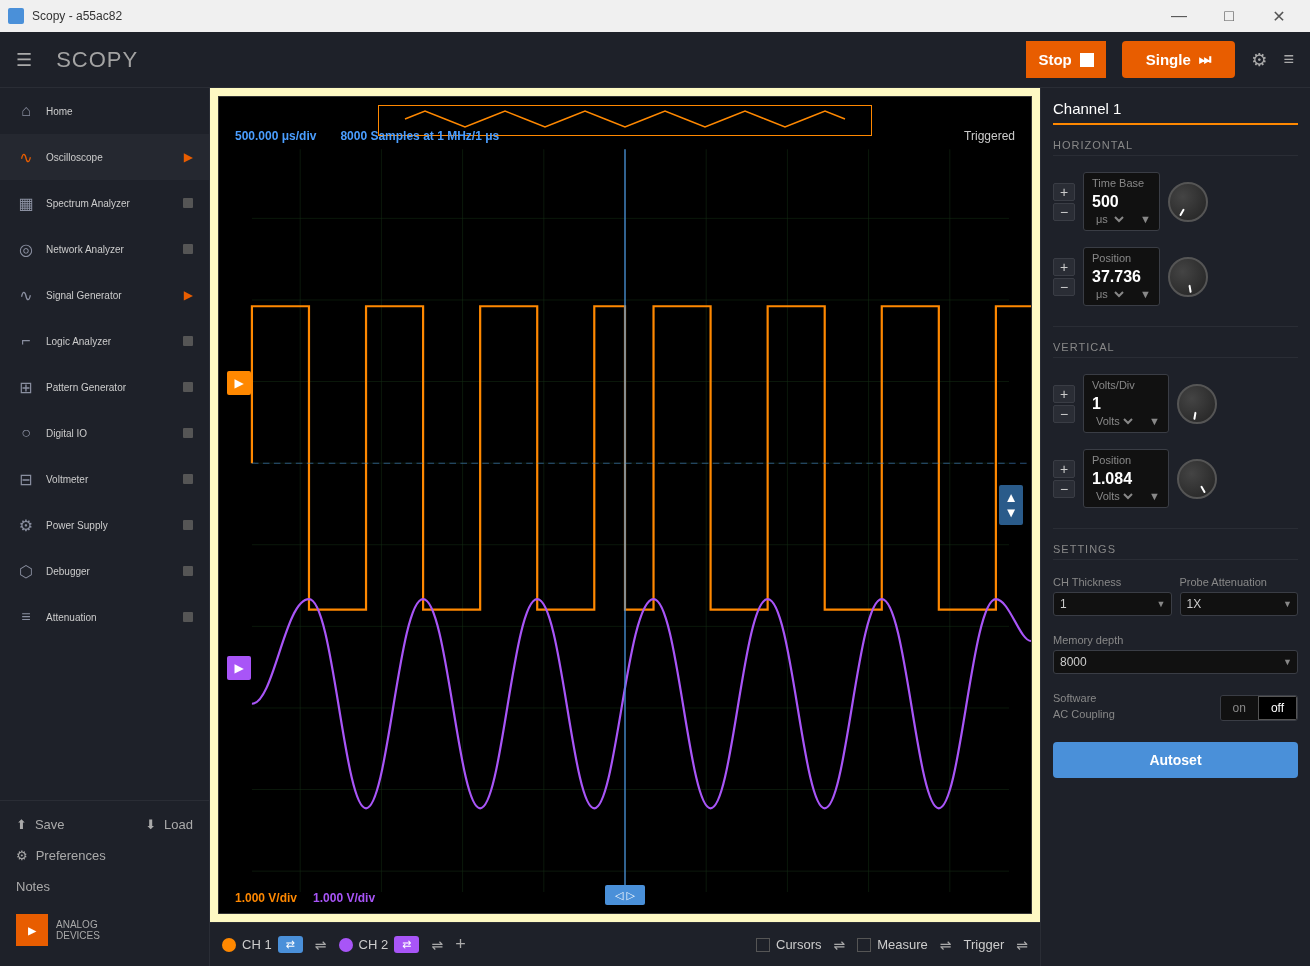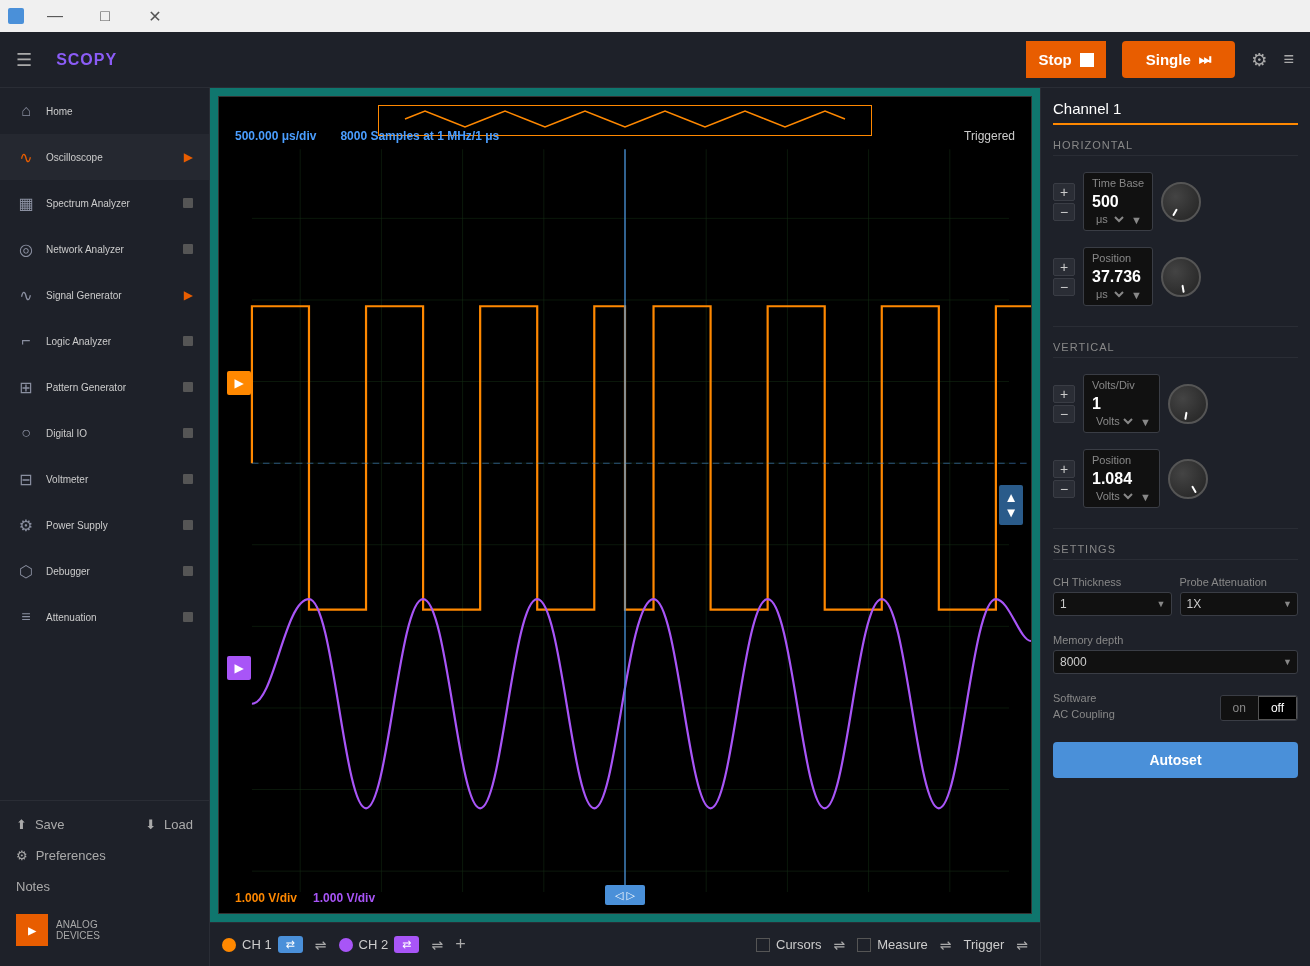--- a/index.html
+++ b/index.html
@@ -11,21 +11,21 @@
     .titlebar-title { font-size: 12px; color: #333; flex: 1; }
     .titlebar-controls { display: flex; gap: 4px; }
     .titlebar-btn { width: 46px; height: 32px; border: none; background: transparent; cursor: pointer; font-size: 16px; color: #555; display: flex; align-items: center; justify-content: center; }
 
     
     .app { display: flex; flex-direction: column; height: calc(966px - 32px); }
 
     
     .topbar { background: #1e2129; height: 56px; display: flex; align-items: center; padding: 0 16px; gap: 16px; border-bottom: 1px solid #2a2d35; }
     .topbar-menu { color: #aaa; font-size: 18px; cursor: pointer; margin-right: 8px; }
-    .scopy-logo { color: #8b5cf6; font-size: 16px; font-weight: bold; letter-spacing: 1px; flex: 1; }
+    .scopy-logo { color: #a3a3a3; font-size: 22px; font-weight: normal; letter-spacing: 1px; flex: 1; }
     .btn-stop { background: #e85d00; color: #ffffff; border: none; padding: 10px 12px; border-radius: 0; font-size: 15px; font-weight: bold; cursor: pointer; display: flex; align-items: center; gap: 8px; }
     .btn-stop .stop-icon { width: 14px; height: 14px; background: white; display: inline-block; }
     .btn-single { background: #e85d00; color: white; border: none; padding: 10px 24px; border-radius: 4px; font-size: 15px; font-weight: bold; cursor: pointer; display: flex; align-items: center; gap: 8px; }
     .btn-single .single-icon { font-size: 14px; }
     .topbar-gear { color: #aaa; font-size: 18px; cursor: pointer; }
     .topbar-lines { color: #aaa; font-size: 18px; cursor: pointer; }
 
     
     .content { display: flex; flex: 1; overflow: hidden; }
 
@@ -36,21 +36,21 @@
     .sidebar-icon { width: 20px; height: 20px; display: flex; align-items: center; justify-content: center; color: #8a8fa0; font-size: 16px; }
     .sidebar-label { color: #ccc; font-size: 10px; flex: 1; }
     .sidebar-indicator { width: 10px; height: 10px; background: #555; border-radius: 1px; }
     .sidebar-arrow { color: #e85d00; font-size: 12px; }
     .sidebar-bottom { margin-top: auto; border-top: 1px solid #2a2d35; padding-top: 8px; }
     .sidebar-action { display: flex; align-items: center; padding: 8px 16px; gap: 8px; cursor: pointer; color: #aaa; }
     .analog-logo { padding: 12px 16px; display: flex; align-items: center; gap: 8px; }
     .analog-logo-box { width: 32px; height: 32px; background: #e85d00; display: flex; align-items: center; justify-content: center; color: white; font-size: 10px; font-weight: bold; }
 
     
-    .main-area { flex: 1; display: flex; flex-direction: column; background: #0f766e; }
+    .main-area { flex: 1; display: flex; flex-direction: column; background: #fef9c3; }
 
     
     .scope-wrapper { flex: 1; display: flex; position: relative; }
     .scope-canvas { flex: 1; background: #000; position: relative; margin: 8px; border: 1px solid #333; overflow: hidden; }
     .scope-header { position: absolute; top: 8px; left: 0; right: 0; display: flex; justify-content: center; z-index: 10; }
     .scope-header-box { border: 1px solid #ff8800; padding: 3px 16px; color: #ff8800; font-size: 12px; }
     .scope-info { position: absolute; top: 32px; left: 16px; display: flex; gap: 24px; color: #4a9eff; font-size: 12px; font-weight: bold; z-index: 10; }
     .scope-triggered { position: absolute; top: 32px; right: 16px; color: #ccc; font-size: 12px; z-index: 10; }
     .scope-footer { position: absolute; bottom: 8px; left: 16px; display: flex; gap: 16px; z-index: 10; }
     .scope-footer span { font-size: 12px; font-weight: bold; }
@@ -82,21 +82,21 @@
 
     
     .right-panel { width: 270px; background: #1e2129; border-left: 1px solid #2a2d35; overflow-y: auto; padding: 12px; display: flex; flex-direction: column; gap: 10px; }
     .panel-channel-title { font-size: 15px; color: white; border-bottom: 2px solid #ff8800; padding-bottom: 6px; margin-bottom: 4px; }
     .panel-section-title { font-size: 11px; color: #888; text-transform: uppercase; letter-spacing: 1px; margin-bottom: 6px; border-bottom: 1px solid #2a2d35; padding-bottom: 4px; }
     .panel-row { display: flex; align-items: center; gap: 8px; margin-bottom: 6px; }
     .plus-minus { display: flex; flex-direction: column; gap: 2px; }
     .pm-btn { width: 22px; height: 18px; background: #2a2d35; border: 1px solid #3a3d45; color: #ccc; cursor: pointer; font-size: 14px; display: flex; align-items: center; justify-content: center; border-radius: 2px; }
     .value-box { background: #111; border: 1px solid #3a3d45; border-radius: 3px; padding: 4px 8px; min-width: 70px; }
     .value-main { font-size: 16px; color: white; font-weight: bold; }
-    .value-unit { font-size: 11px; color: #888; margin-top: 1px; display: flex; align-items: flex-end; gap: 4px; }
+    .value-unit { font-size: 11px; color: #888; margin-top: 1px; display: flex; align-items: center; gap: 13px; }
     .value-unit-select { background: transparent; border: none; color: #888; font-size: 11px; cursor: pointer; }
     .knob { width: 40px; height: 40px; border-radius: 50%; background: radial-gradient(circle at 35% 35%, #444, #222); border: 2px solid #555; display: flex; align-items: center; justify-content: center; cursor: pointer; position: relative; }
     .knob-dash { width: 2px; height: 8px; background: white; position: absolute; border-radius: 1px; }
     .panel-divider { height: 1px; background: #2a2d35; margin: 4px 0; }
     .settings-row { display: flex; gap: 8px; margin-bottom: 8px; }
     .settings-col { flex: 1; }
     .settings-label { font-size: 11px; color: #888; margin-bottom: 4px; }
     .settings-select { width: 100%; background: #111; border: 1px solid #3a3d45; color: #ccc; padding: 4px 6px; border-radius: 3px; font-size: 12px; appearance: none; cursor: pointer; }
     .settings-select-wrapper { position: relative; }
     .settings-select-wrapper::after { content: '▼'; position: absolute; right: 6px; top: 50%; transform: translateY(-50%); font-size: 9px; color: #888; pointer-events: none; }
@@ -113,20 +113,21 @@
   </style>
 </head>
 <body>
 
 <div class="titlebar">
   <div class="titlebar-icon">
     <svg width="12" height="12" viewBox="0 0 12 12">
         <rect width="12" height="12" fill="#4a90d9"></rect>
       </svg>
   </div>
+  <span class="titlebar-title">Scopy - a55ac82</span>
   <div class="titlebar-controls">
     <button class="titlebar-btn">—</button>
     <button class="titlebar-btn">□</button>
     <button class="titlebar-btn close">✕</button>
   </div>
 </div>
 
 <div class="app">
 
   <div class="topbar">

